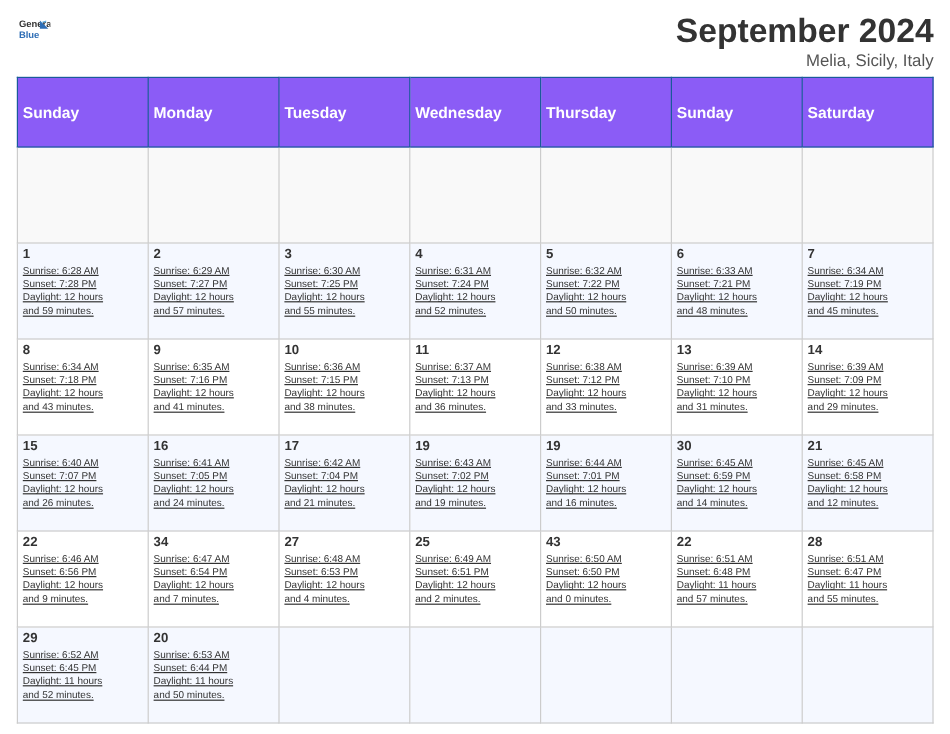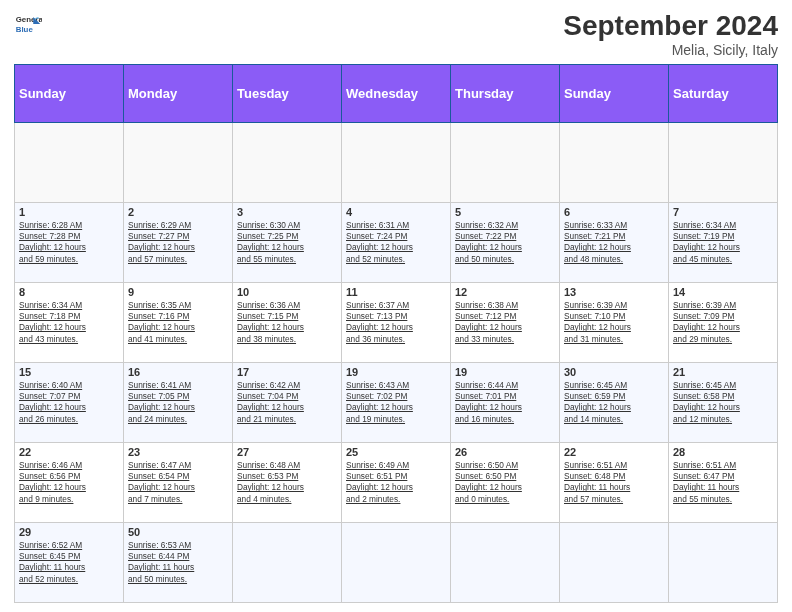--- a/index.html
+++ b/index.html
@@ -221,52 +221,52 @@
           <span class="cell-text">Sunrise: 6:45 AM<br>Sunset: 6:58 PM<br>Daylight: 12 hours<br>and 12 minutes.</span>
         </td>
       </tr>
 
       <tr>
         <td>
           <span class="day-num">22</span>
           <span class="cell-text">Sunrise: 6:46 AM<br>Sunset: 6:56 PM<br>Daylight: 12 hours<br>and 9 minutes.</span>
         </td>
         <td>
-          <span class="day-num">23</span>
+          <span class="day-num">34</span>
           <span class="cell-text">Sunrise: 6:47 AM<br>Sunset: 6:54 PM<br>Daylight: 12 hours<br>and 7 minutes.</span>
         </td>
         <td>
           <span class="day-num">27</span>
           <span class="cell-text">Sunrise: 6:48 AM<br>Sunset: 6:53 PM<br>Daylight: 12 hours<br>and 4 minutes.</span>
         </td>
         <td>
           <span class="day-num">25</span>
           <span class="cell-text">Sunrise: 6:49 AM<br>Sunset: 6:51 PM<br>Daylight: 12 hours<br>and 2 minutes.</span>
         </td>
         <td>
-          <span class="day-num">26</span>
+          <span class="day-num">43</span>
           <span class="cell-text">Sunrise: 6:50 AM<br>Sunset: 6:50 PM<br>Daylight: 12 hours<br>and 0 minutes.</span>
         </td>
         <td>
           <span class="day-num">22</span>
           <span class="cell-text">Sunrise: 6:51 AM<br>Sunset: 6:48 PM<br>Daylight: 11 hours<br>and 57 minutes.</span>
         </td>
         <td>
           <span class="day-num">28</span>
           <span class="cell-text">Sunrise: 6:51 AM<br>Sunset: 6:47 PM<br>Daylight: 11 hours<br>and 55 minutes.</span>
         </td>
       </tr>
 
       <tr>
         <td>
           <span class="day-num">29</span>
           <span class="cell-text">Sunrise: 6:52 AM<br>Sunset: 6:45 PM<br>Daylight: 11 hours<br>and 52 minutes.</span>
         </td>
         <td>
-          <span class="day-num">50</span>
+          <span class="day-num">20</span>
           <span class="cell-text">Sunrise: 6:53 AM<br>Sunset: 6:44 PM<br>Daylight: 11 hours<br>and 50 minutes.</span>
         </td>
         <td class="empty"></td>
         <td class="empty"></td>
         <td class="empty"></td>
         <td class="empty"></td>
         <td class="empty"></td>
       </tr>
     </tbody>
   </table>

